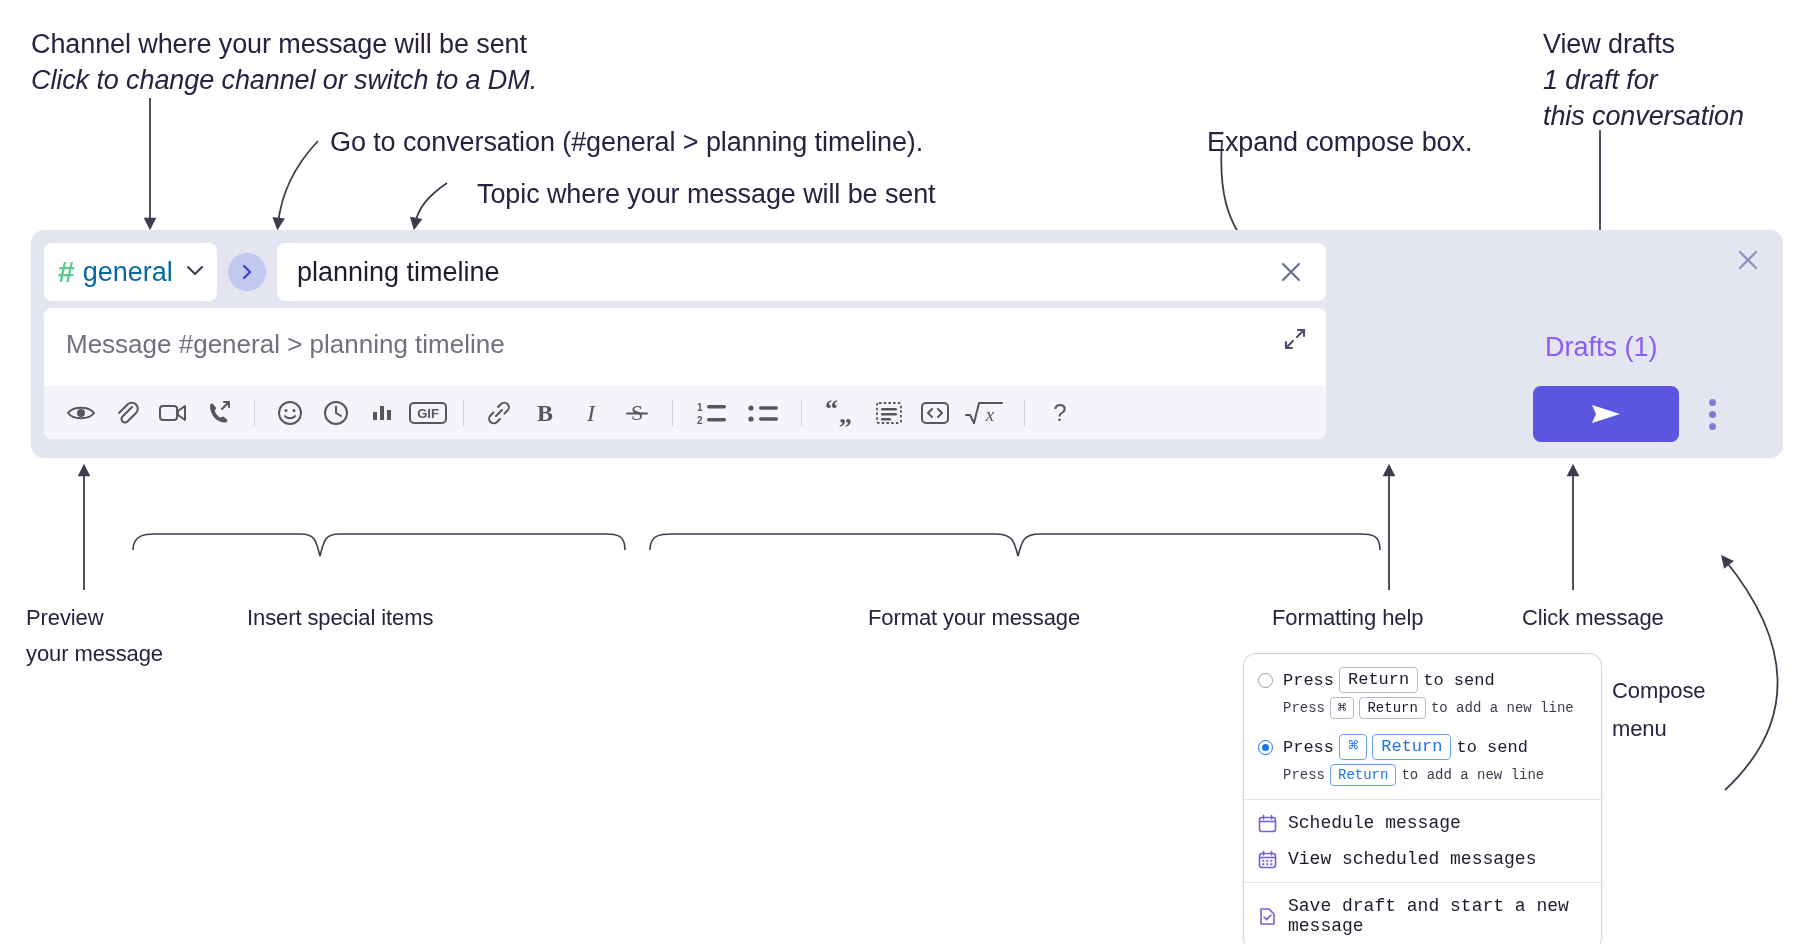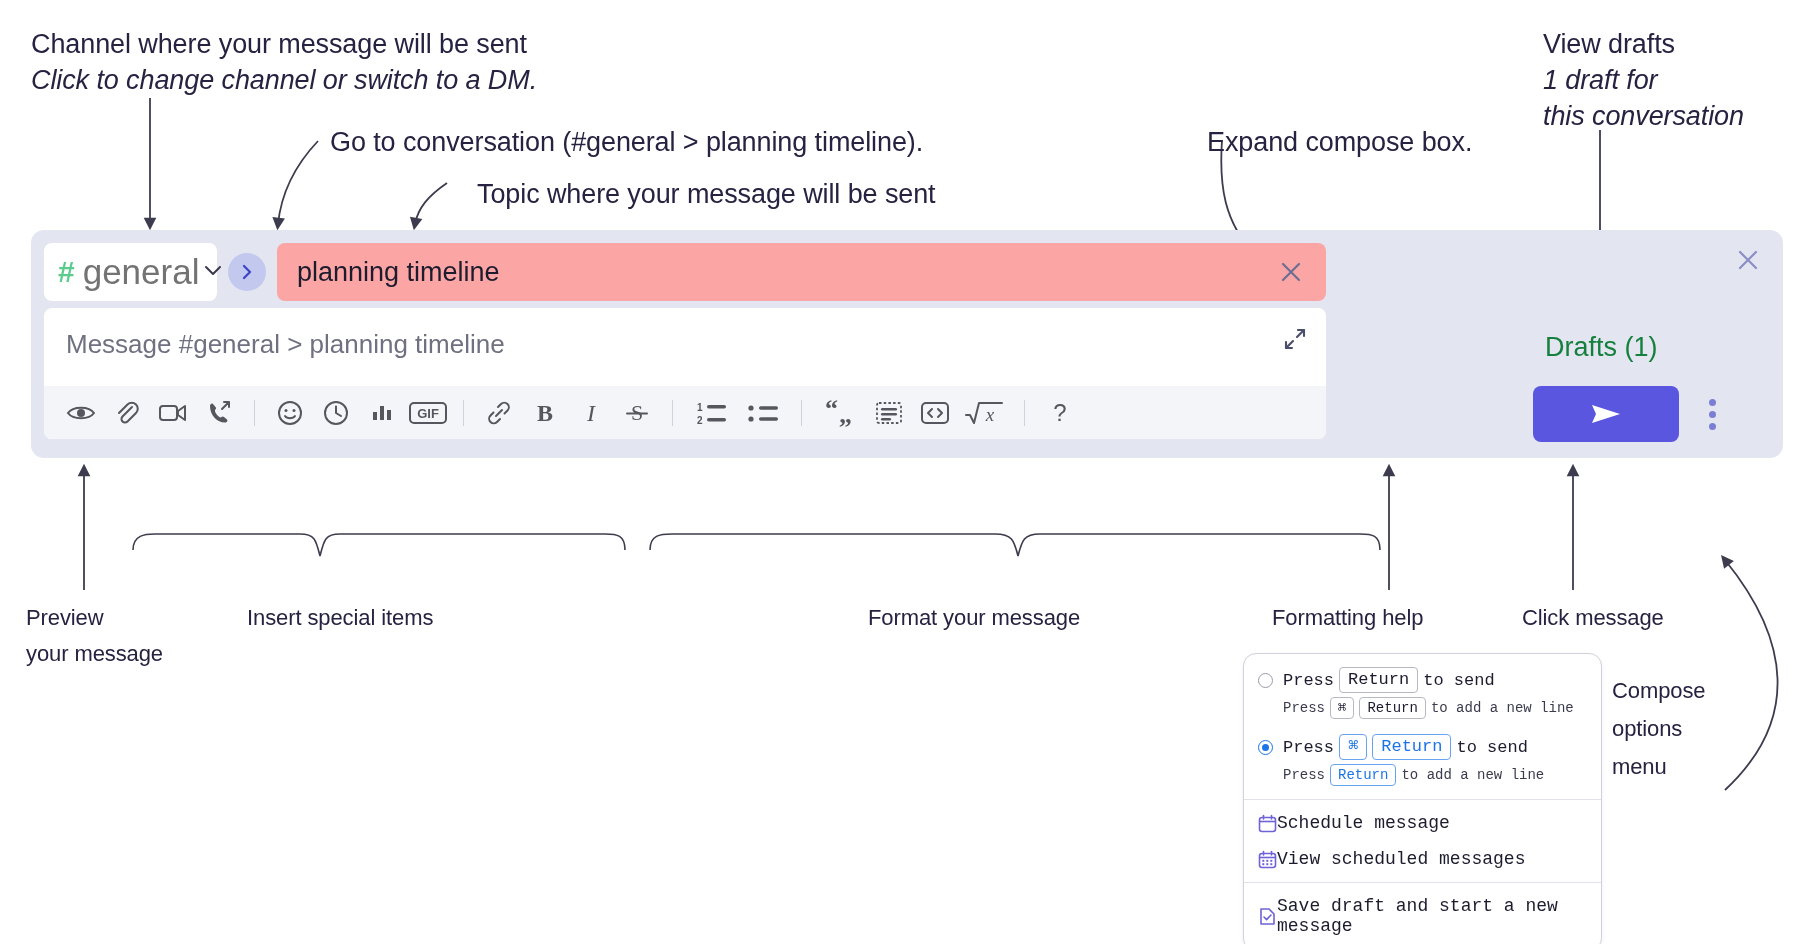--- a/index.html
+++ b/index.html
@@ -47,34 +47,34 @@
 
   .channel-pill {
     width: 173px; height: 58px;
     background: #ffffff;
     border-radius: 8px;
     display: flex; align-items: center;
     padding: 0 12px 0 14px;
     cursor: pointer;
   }
   .hash { color: #5bcb8e; font-size: 30px; font-weight: 700; line-height: 1; margin-right: 8px; }
-  .channel-name { font-size: 35px; color: #737373; flex: 1; }
+  .channel-name { font-size: 27px; color: #0369a1; flex: 1; }
   .chev { margin-left: 4px; }
 
   .goto-btn {
     width: 38px; height: 38px; border-radius: 50%;
     background: #c3c8ee;
     display: flex; align-items: center; justify-content: center;
     margin: 0 11px;
     cursor: pointer;
   }
 
   .topic-field {
     flex: 1; height: 58px;
-    background: #fca5a5;
+    background: #ffffff;
     border-radius: 8px;
     display: flex; align-items: center;
     padding: 0 18px 0 20px;
   }
   .topic-text { font-size: 27px; color: #1d1c2e; flex: 1; }
   .topic-clear { width: 34px; height: 34px; display: flex; align-items: center; justify-content: center; cursor: pointer; }
 
   .msgbox {
     margin-top: 6px;
     background: #ffffff;
@@ -123,21 +123,21 @@
     width: 30px; height: 38px;
     display: flex; flex-direction: column; align-items: center; justify-content: center; gap: 5px;
     cursor: pointer;
   }
   .kebab i { width: 7px; height: 7px; border-radius: 50%; background: #7b7fd4; display: block; }
 
   .drafts-link {
     position: absolute;
     left: 1545px; top: 332px;
     font-size: 27px;
-    color: #15803d;
+    color: #8b5cf6;
     cursor: pointer;
   }
 
   
   .popup {
     position: absolute;
     left: 1243px; top: 653px;
     width: 359px;
     background: #ffffff;
     border: 1px solid #cfd2dc;
@@ -164,21 +164,21 @@
   .key {
     display: inline-flex; align-items: center; justify-content: center;
     border: 1px solid #b6b8c4; border-radius: 4px;
     padding: 1px 7px; font-size: 14px; line-height: 18px; color: #1d1c2e;
     background: #fff;
   }
   .key.lg { font-size: 17px; line-height: 22px; padding: 1px 8px; }
   .key.blue { border-color: #6aa4f0; color: #1d74e8; }
   .pop-div { height: 1px; background: #e2e3ea; }
   .menu-item {
-    display: flex; align-items: center; gap: 0;
+    display: flex; align-items: center; gap: 11px;
     padding: 8px 14px; font-size: 18px; color: #1d1c2e; cursor: pointer;
   }
   .menu-item svg { flex: none; }
 </style>
 </head>
 <body>
 
 <div id="root">
 
   <svg id="lines" viewBox="0 0 1814 944">
@@ -477,21 +477,20 @@
   <div class="anno anno-md" style="left:1272px; top:600px; width:300px;">
     <span>Formatting </span><span class="b">help</span>
   </div>
 
   <div class="anno anno-md" style="left:1522px; top:600px; width:300px;">
     <span class="b">Click</span><span> message</span>
   </div>
 
   <div class="anno anno-md" style="left:1612px; top:672px; width:200px; line-height:38px;">
     <div class="b">Compose</div>
-    <div class="b">options</div>
     <div>menu</div>
   </div>
 
   <div class="popup">
 
     <div class="radio-block">
 
       <div class="radio-row">
         <span class="rad"></span>
         <span class="txt">

